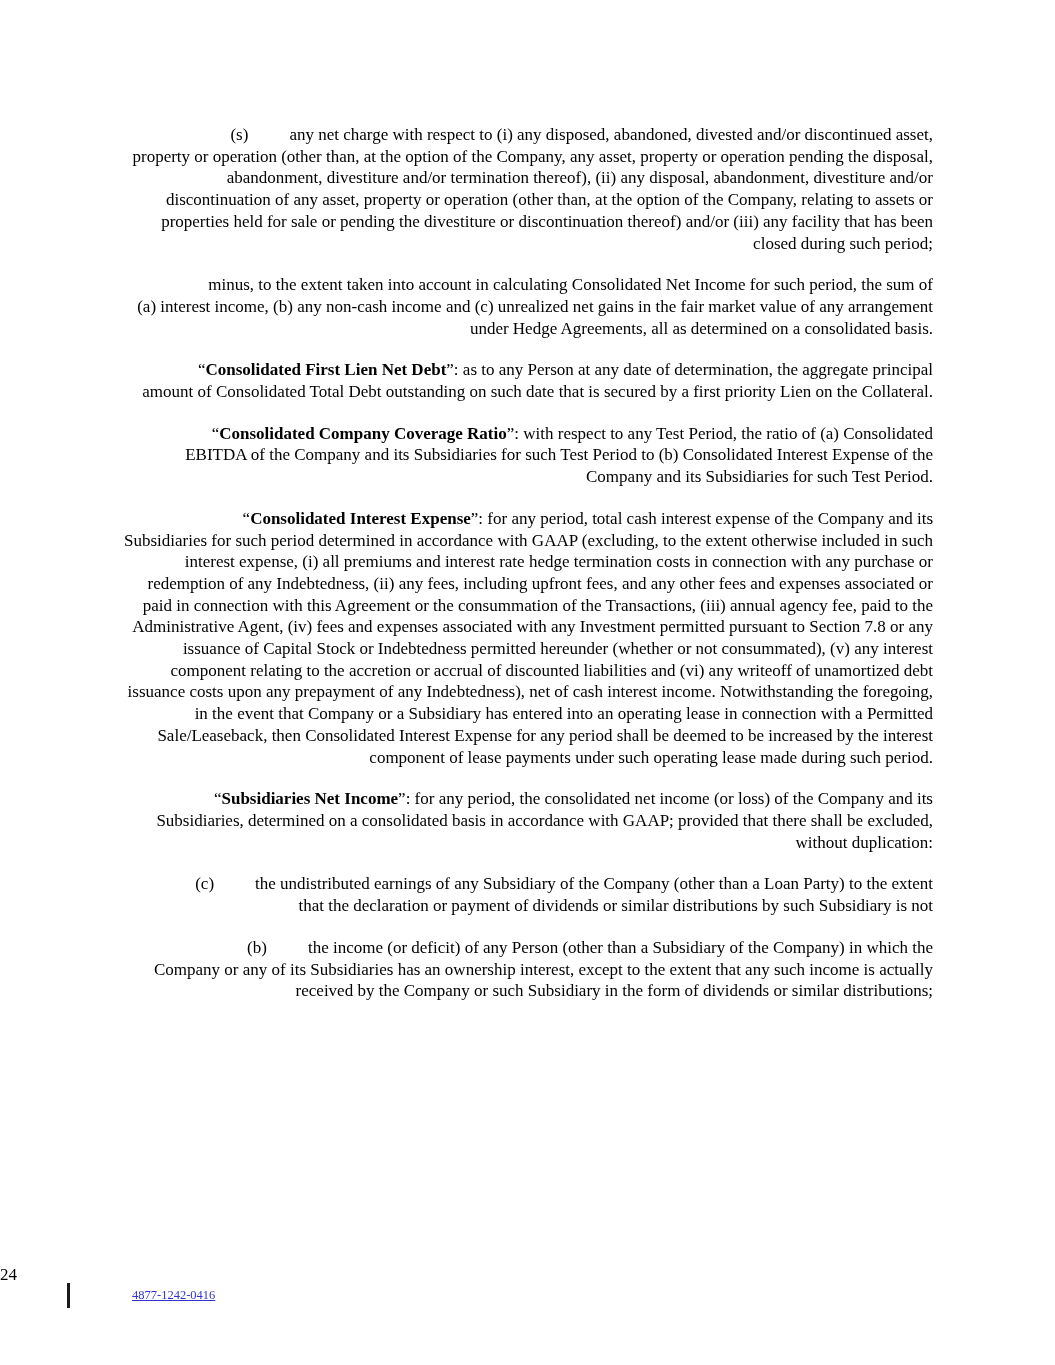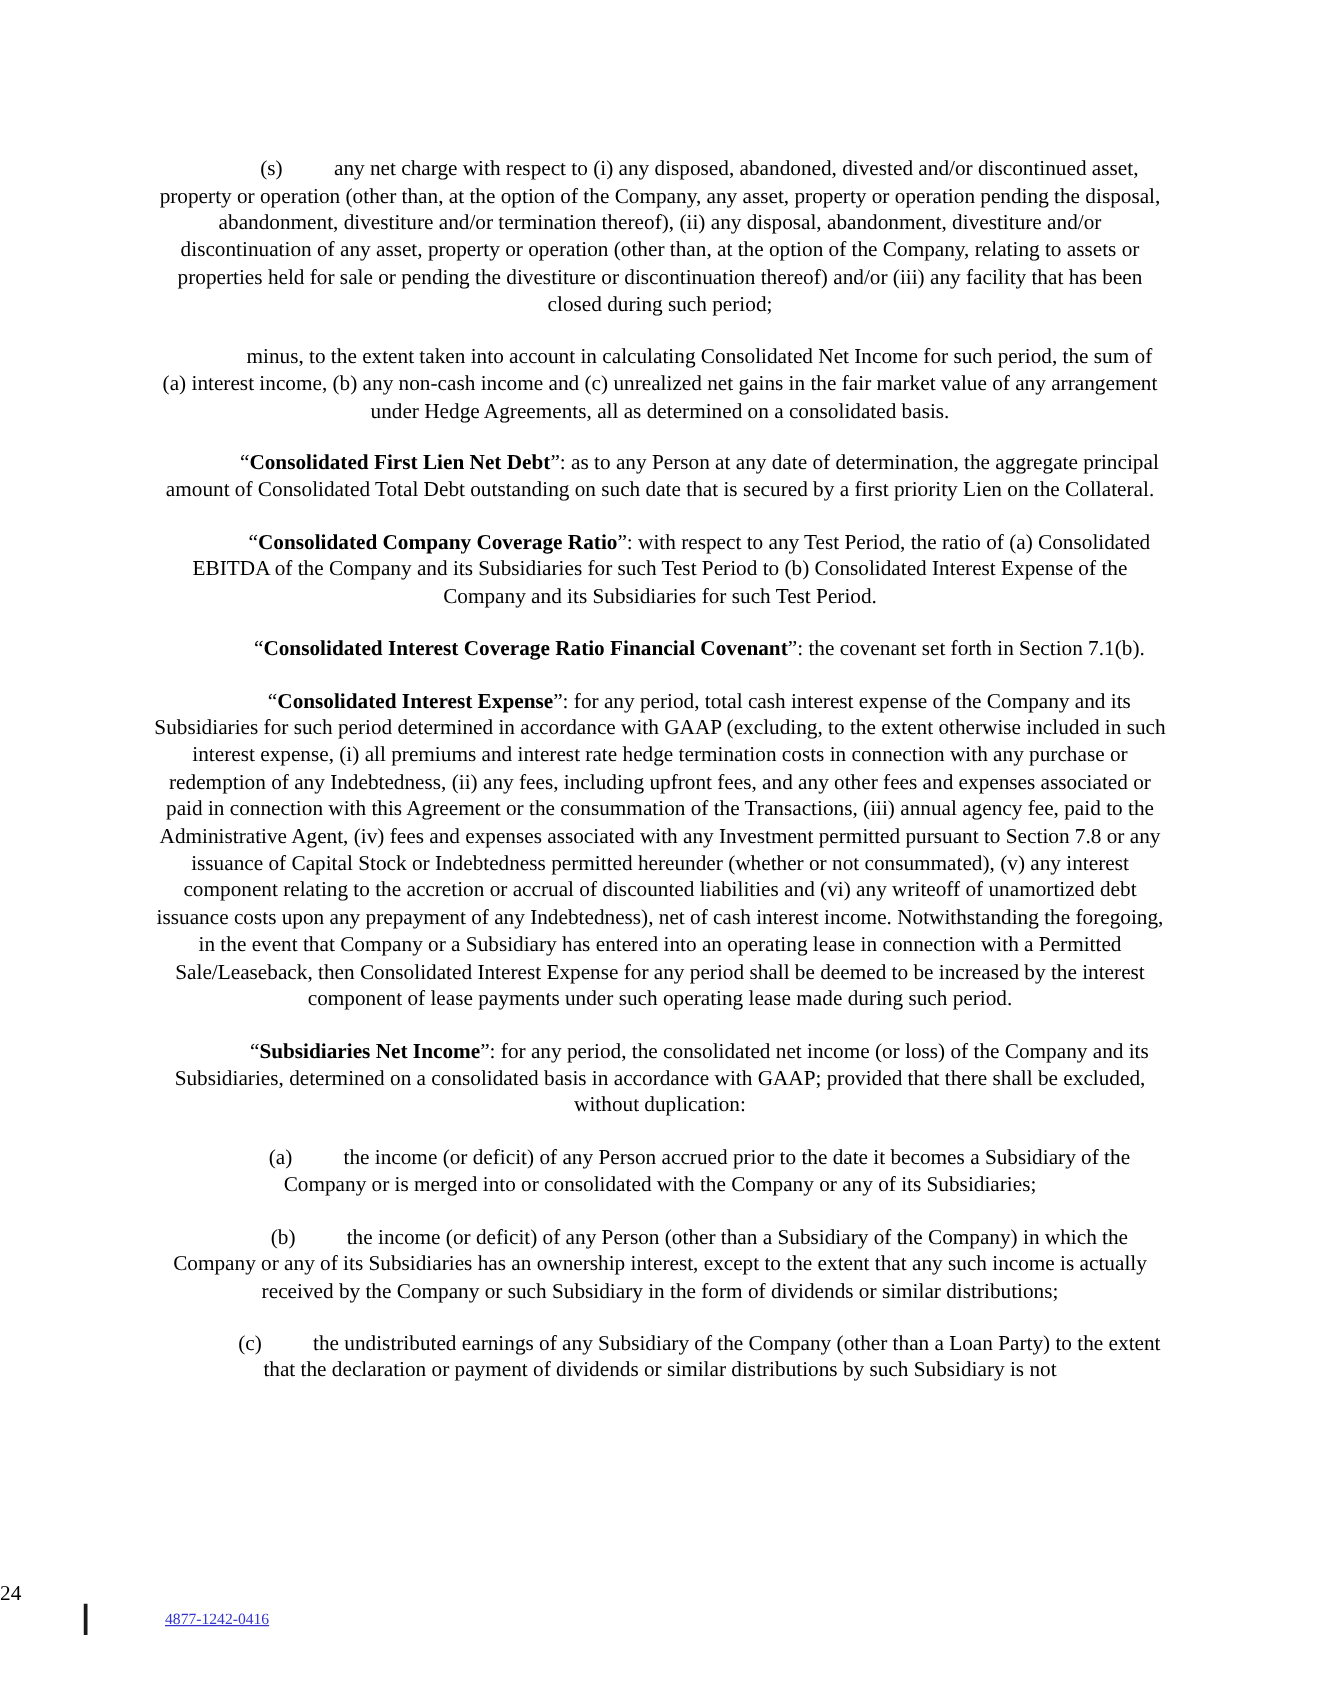--- a/index.html
+++ b/index.html
@@ -16,21 +16,21 @@
     font-family: "Liberation Serif", "DejaVu Serif", serif;
     color: #000000;
   }
   .content {
     position: absolute;
     left: 123px;
     top: 124px;
     width: 810px;
     font-size: 17px;
     line-height: 21.7px;
-    text-align: center;
+    text-align: right;
     font-family: Liberation Serif, serif;
   }
   .para {
     margin: 0 0 20px 0;
     text-indent: 63px;
   }
   .tab {
     display: inline-block;
     width: 41px;
   }
@@ -74,31 +74,29 @@
   <div class="content">
 
     <p class="para"><span class="lbl">(s)</span><span class="tab"></span><span>any net charge with respect to (i) any disposed, abandoned, divested and/or discontinued asset, property or operation (other than, at the option of the Company, any asset, property or operation pending the disposal, abandonment, divestiture and/or termination thereof), (ii) any disposal, abandonment, divestiture and/or discontinuation of any asset, property or operation (other than, at the option of the Company, relating to assets or properties held for sale or pending the divestiture or discontinuation thereof) and/or (iii) any facility that has been closed during such period;</span></p>
 
     <p class="para"><span>minus, to the extent taken into account in calculating Consolidated Net Income for such period, the sum of (a) interest income, (b) any non-cash income and (c) unrealized net gains in the fair market value of any arrangement under Hedge Agreements, all as determined on a consolidated basis.</span></p>
 
     <p class="para"><span>“</span><span class="bold">Consolidated First Lien Net Debt</span><span>”: as to any Person at any date of determination, the aggregate principal amount of Consolidated Total Debt outstanding on such date that is secured by a first priority Lien on the Collateral.</span></p>
 
     <p class="para"><span>“</span><span class="bold">Consolidated Company Coverage Ratio</span><span>”: with respect to any Test Period, the ratio of (a) Consolidated EBITDA of the Company and its Subsidiaries for such Test Period to (b) Consolidated Interest Expense of the Company and its Subsidiaries for such Test Period.</span></p>
 
-    <p class="para"><span>“</span><span class="bold">Consolidated Interest Coverage Ratio Financial Covenant</span><span>”: the covenant set forth in Section 7.1(b).</span></p>
 
     <p class="para"><span>“</span><span class="bold">Consolidated Interest Expense</span><span>”: for any period, total cash interest expense of the Company and its Subsidiaries for such period determined in accordance with GAAP (excluding, to the extent otherwise included in such interest expense, (i) all premiums and interest rate hedge termination costs in connection with any purchase or redemption of any Indebtedness, (ii) any fees, including upfront fees, and any other fees and expenses associated or paid in connection with this Agreement or the consummation of the Transactions, (iii) annual agency fee, paid to the Administrative Agent, (iv) fees and expenses associated with any Investment permitted pursuant to Section 7.8 or any issuance of Capital Stock or Indebtedness permitted hereunder (whether or not consummated), (v) any interest component relating to the accretion or accrual of discounted liabilities and (vi) any writeoff of unamortized debt issuance costs upon any prepayment of any Indebtedness), net of cash interest income. Notwithstanding the foregoing, in the event that Company or a Subsidiary has entered into an operating lease in connection with a Permitted Sale/Leaseback, then Consolidated Interest Expense for any period shall be deemed to be increased by the interest component of lease payments under such operating lease made during such period.</span></p>
 
     <p class="para"><span>“</span><span class="bold">Subsidiaries Net Income</span><span>”: for any period, the consolidated net income (or loss) of the Company and its Subsidiaries, determined on a consolidated basis in accordance with GAAP; provided that there shall be excluded, without duplication:</span></p>
 
-    <p class="para"><span class="lbl">(a)</span><span class="tab"></span><span>the income (or deficit) of any Person accrued prior to the date it becomes a Subsidiary of the Company or is merged into or consolidated with the Company or any of its Subsidiaries;</span></p>
+
+    <p class="para"><span class="lbl">(c)</span><span class="tab"></span><span>the undistributed earnings of any Subsidiary of the Company (other than a Loan Party) to the extent that the declaration or payment of dividends or similar distributions by such Subsidiary is not</span></p>
 
     <p class="para"><span class="lbl">(b)</span><span class="tab"></span><span>the income (or deficit) of any Person (other than a Subsidiary of the Company) in which the Company or any of its Subsidiaries has an ownership interest, except to the extent that any such income is actually received by the Company or such Subsidiary in the form of dividends or similar distributions;</span></p>
-
-    <p class="para"><span class="lbl">(c)</span><span class="tab"></span><span>the undistributed earnings of any Subsidiary of the Company (other than a Loan Party) to the extent that the declaration or payment of dividends or similar distributions by such Subsidiary is not</span></p>
 
   </div>
 
   <div class="pageno">24</div>
 
   <div class="change-bar"></div>
 
   <a class="docid">4877-1242-0416</a>
 
 </div>

